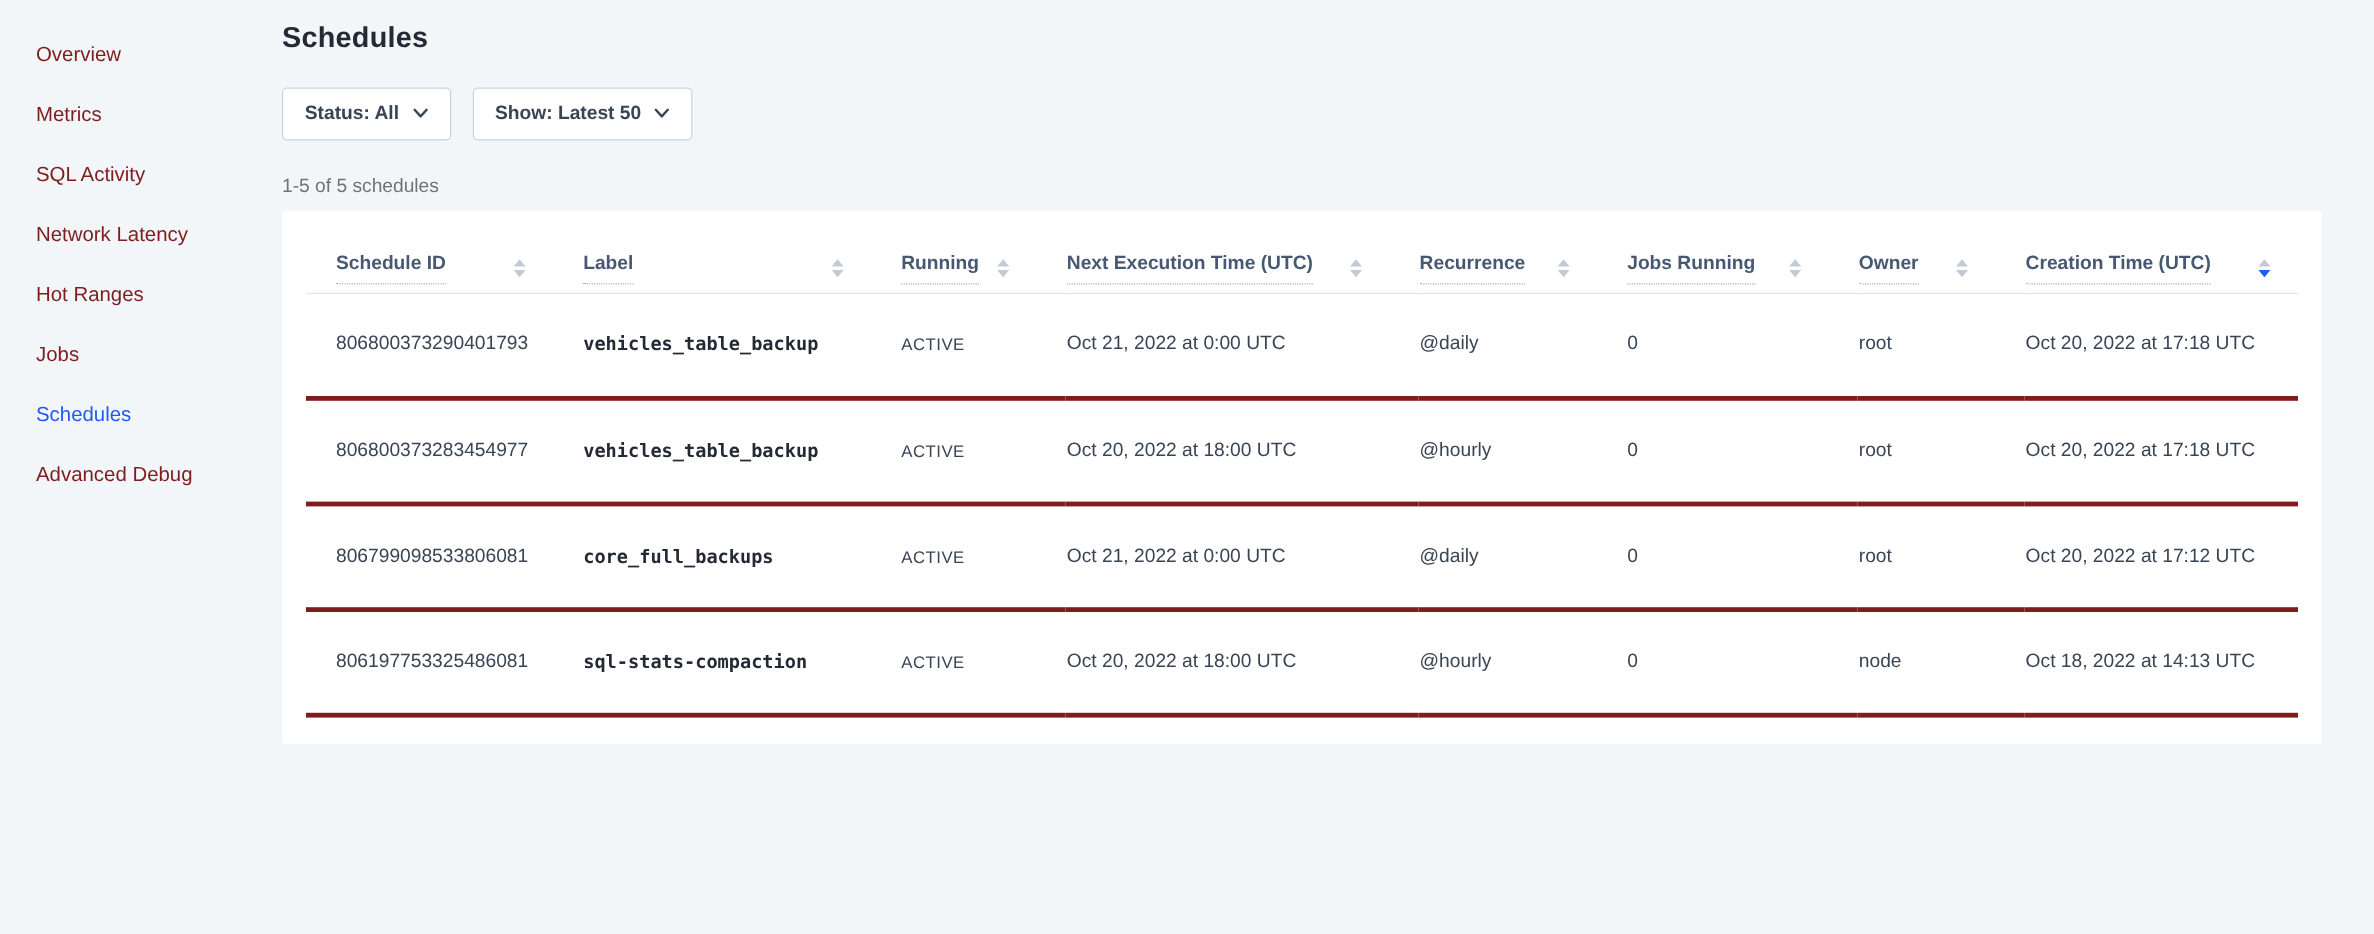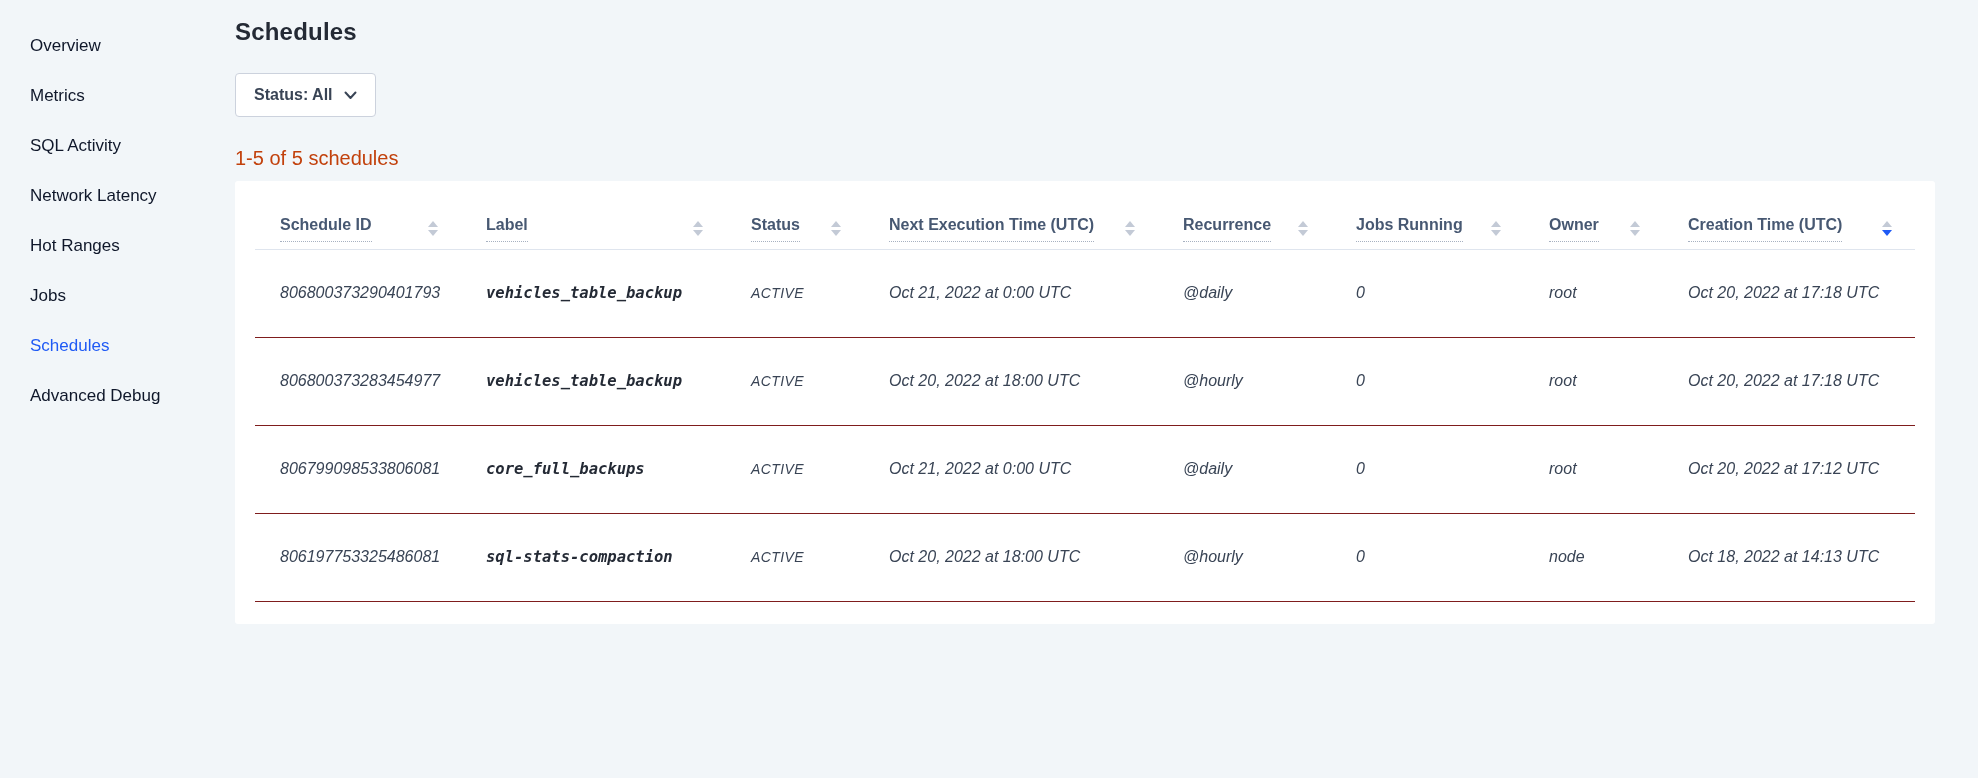--- a/index.html
+++ b/index.html
@@ -11,39 +11,39 @@
     color: #394455;
     overflow: hidden;
   }
   .page { display: flex; width: 100%; height: 100%; }
 
   
   .sidebar { flex: 0 0 235px; width: 235px; padding-top: 21px; }
   .sidebar ul { list-style: none; margin: 0; padding: 0; }
   .nav-item {
     height: 50px; display: flex; align-items: center;
-    padding-left: 30px; font-size: 17px; color: #0f172a; cursor: pointer;
+    padding-left: 30px; font-size: 17px; color: #7f1d1d; cursor: pointer;
   }
   .nav-item.active { color: #1f5af5; }
 
   
   .content { flex: 1; padding-top: 16px; }
   .page-title {
     margin: 0; font-size: 24px; line-height: 32px; font-weight: 700;
     color: #242a35; letter-spacing: .2px;
   }
   .filters { display: flex; gap: 18px; margin-top: 25px; }
   .filter-btn {
     display: inline-flex; align-items: center; gap: 11px;
     height: 44px; padding: 0 18px;
     background: #ffffff; border: 1px solid #ccd2dd; border-radius: 4px;
     font-family: inherit; font-size: 16px; font-weight: 700; color: #394455;
     cursor: pointer;
   }
-  .results-count { margin: 30px 0 11px; font-size: 20px; color: #c2410c; }
+  .results-count { margin: 30px 0 11px; font-size: 16px; color: #737373; }
 
   
   .card {
     width: 1700px; background: #ffffff; border-radius: 3px;
     padding: 0 20px 22px 20px;
   }
   table { width: 100%; border-collapse: collapse; table-layout: fixed; }
   th {
     height: 68px; text-align: left; vertical-align: middle;
     font-size: 16px; font-weight: 700; color: #475872;
@@ -55,22 +55,22 @@
   .th-label { border-bottom: 1px dotted #a7b1c1; padding-bottom: 7px; }
   .sort-icon { display: inline-flex; flex-direction: column; gap: 3px; }
   .tri { width: 0; height: 0; border-left: 5px solid transparent; border-right: 5px solid transparent; }
   .tri-up { border-bottom: 6px solid #c3cad6; }
   .tri-down { border-top: 6px solid #c3cad6; }
   .sort-icon.sort-desc .tri-down { border-top-color: #1f5af5; }
 
   td {
     height: 88px; vertical-align: middle;
     font-size: 16px; color: #394455;
-    border-bottom: 1px solid #7f1d1d;
-    overflow: hidden; white-space: nowrap; font-style: italic;
+    border-bottom: 4px solid #7f1d1d;
+    overflow: hidden; white-space: nowrap;
   }
   .cell-label {
     font-family: "DejaVu Sans Mono", monospace;
     font-weight: 700; font-size: 15.5px; color: #242a35;
   }
   .cell-status { font-size: 14px; letter-spacing: .4px; }
 </style>
 </head>
 <body>
 
@@ -104,20 +104,28 @@
   </li>
       </ul>
   </nav>
 
   <main class="content">
     <h1 class="page-title">Schedules</h1>
 
     <div class="filters">
       <button class="filter-btn">
         <span>Status: All</span>
+        <span>
+          <svg width="13" height="9" viewBox="0 0 13 9">
+              <path d="M1.5 1.5 L6.5 7 L11.5 1.5" fill="none" stroke="#394455" stroke-width="2" stroke-linecap="round" stroke-linejoin="round"></path>
+            </svg>
+        </span>
+      </button>
+      <button class="filter-btn">
+        <span>Show: Latest 50</span>
         <span>
           <svg width="13" height="9" viewBox="0 0 13 9">
               <path d="M1.5 1.5 L6.5 7 L11.5 1.5" fill="none" stroke="#394455" stroke-width="2" stroke-linecap="round" stroke-linejoin="round"></path>
             </svg>
         </span>
       </button>
     </div>
 
     <p class="results-count">1-5 of 5 schedules</p>
 
@@ -148,21 +156,21 @@
     <div class="th-inner">
       <span class="th-label">Label</span>
       <span class="sort-icon">
         <span class="tri tri-up"></span>
         <span class="tri tri-down"></span>
       </span>
     </div>
   </th>
               <th>
     <div class="th-inner">
-      <span class="th-label">Status</span>
+      <span class="th-label">Running</span>
       <span class="sort-icon">
         <span class="tri tri-up"></span>
         <span class="tri tri-down"></span>
       </span>
     </div>
   </th>
               <th>
     <div class="th-inner">
       <span class="th-label">Next Execution Time (UTC)</span>
       <span class="sort-icon">

